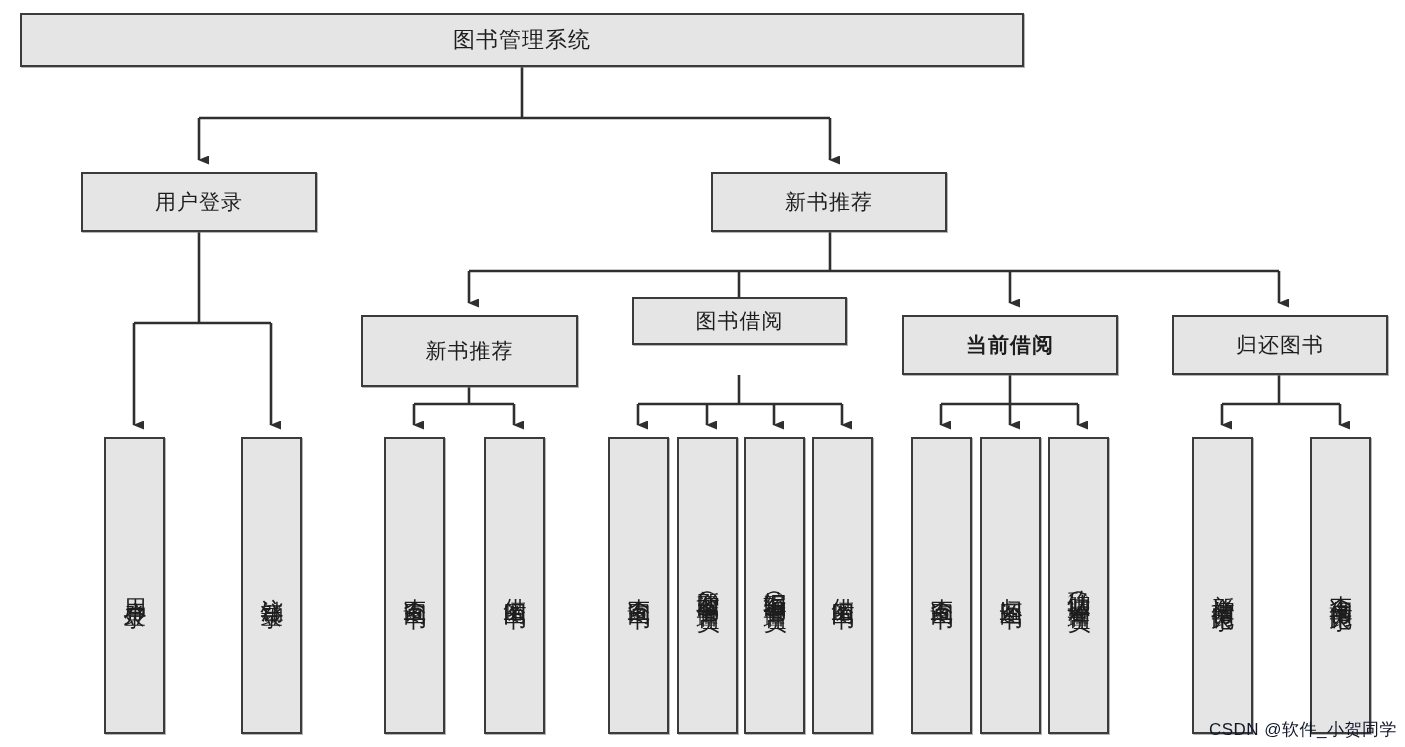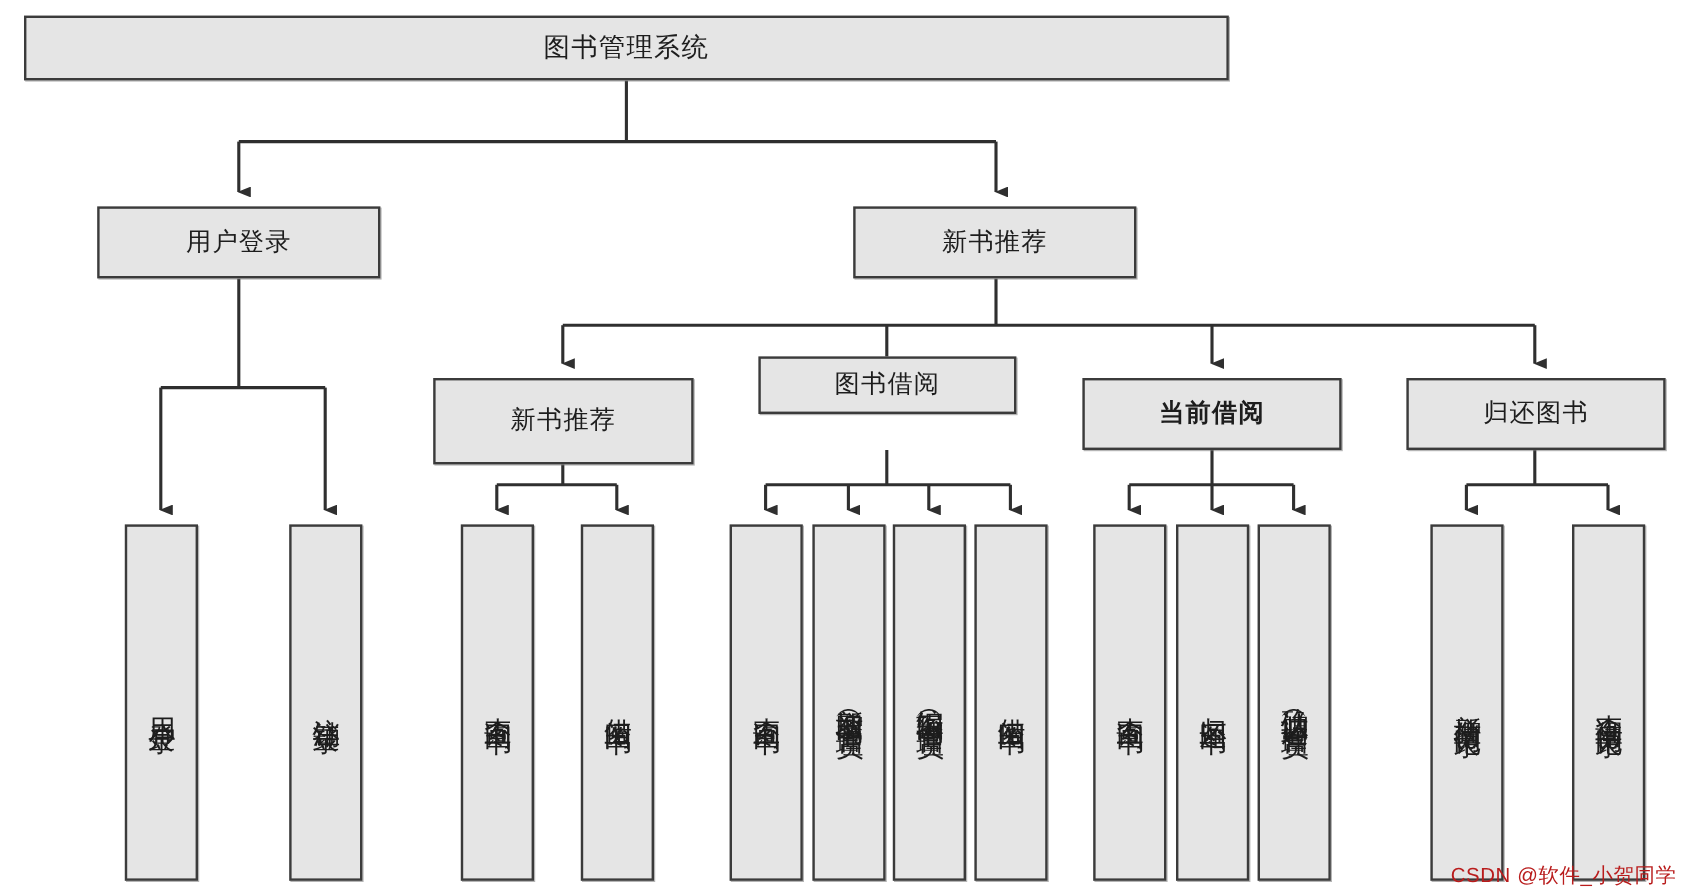--- a/index.html
+++ b/index.html
@@ -64,21 +64,21 @@
     line-height: 1.04;
     letter-spacing: 3px;
     white-space: nowrap;
     max-height: 272px;
   }
   .watermark {
     position: absolute;
     right: 8px;
     bottom: 6px;
     font-size: 17px;
-    color: #b91c1c;
+    color: #0f172a;
     z-index: 5;
     white-space: nowrap;
     letter-spacing: 0.5px;
   }
 </style>
 </head>
 <body>
 
 <div id="canvas">
 

